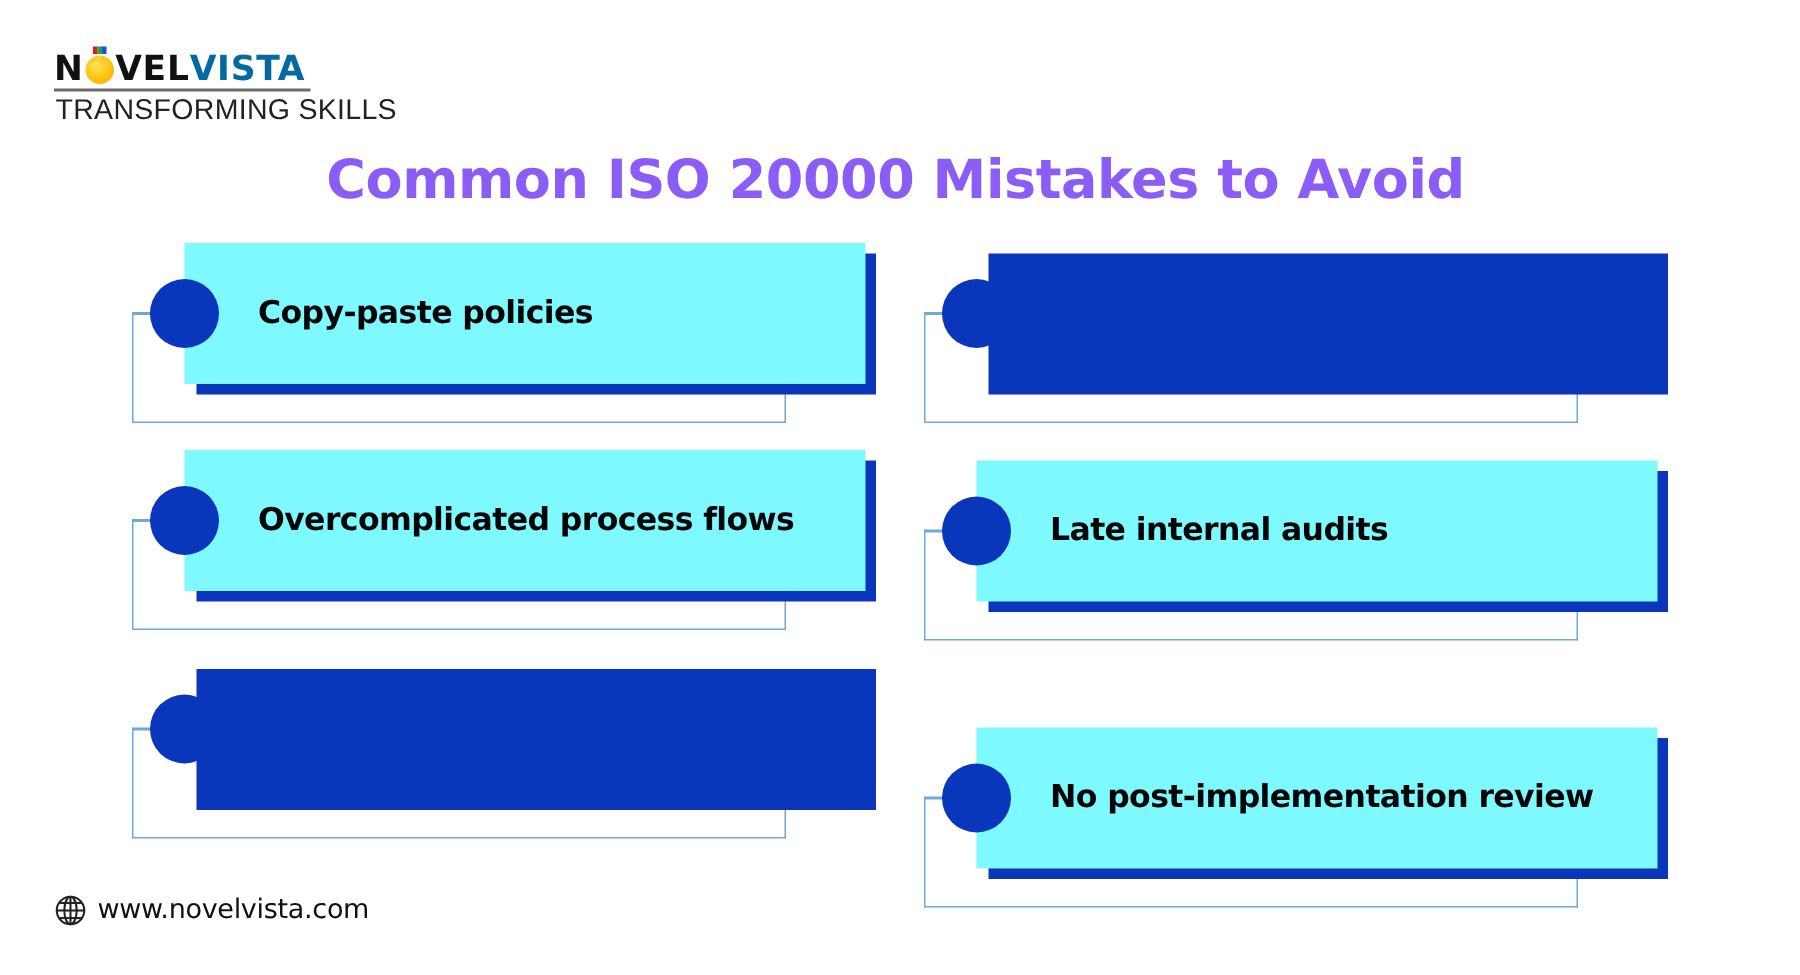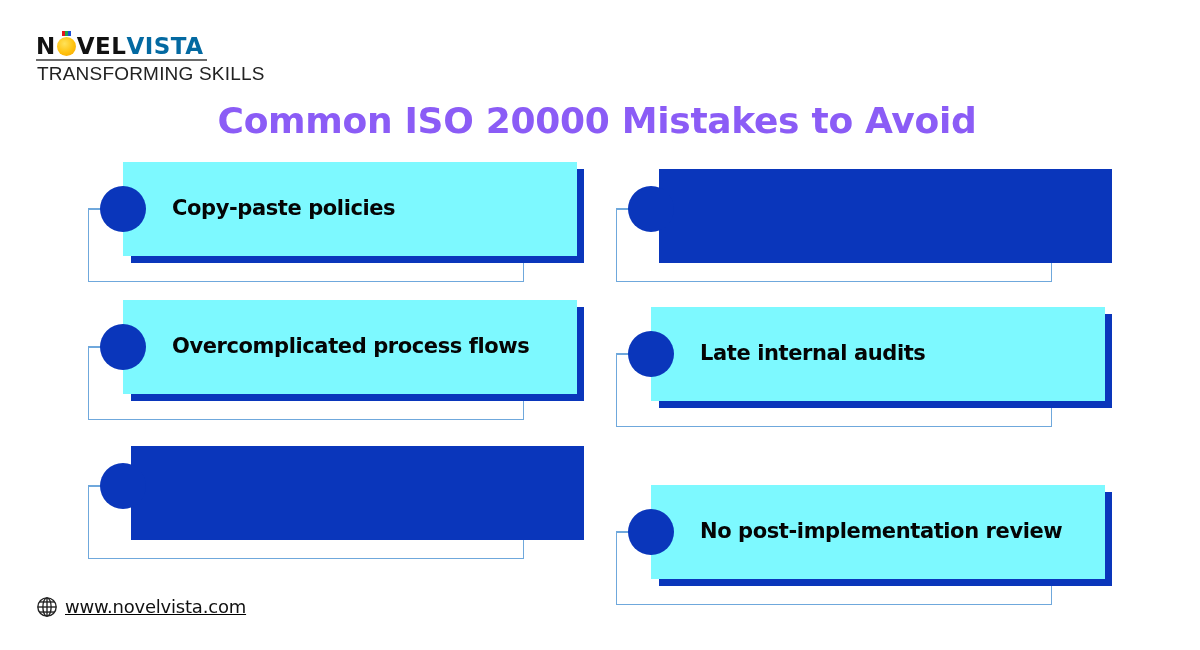--- a/index.html
+++ b/index.html
@@ -159,21 +159,20 @@
     }
 
     
     .footer {
       position: absolute;
       left: 36px;
       top: 596px;
       height: 22px;
       display: flex;
       align-items: flex-end;
-      text-decoration: underline;
     }
     .globe-icon {
       width: 22px;
       height: 22px;
       margin-right: 7px;
     }
     .footer-url {
       font-family: "DejaVu Sans", sans-serif;
       font-size: 18px;
       line-height: 22px;

